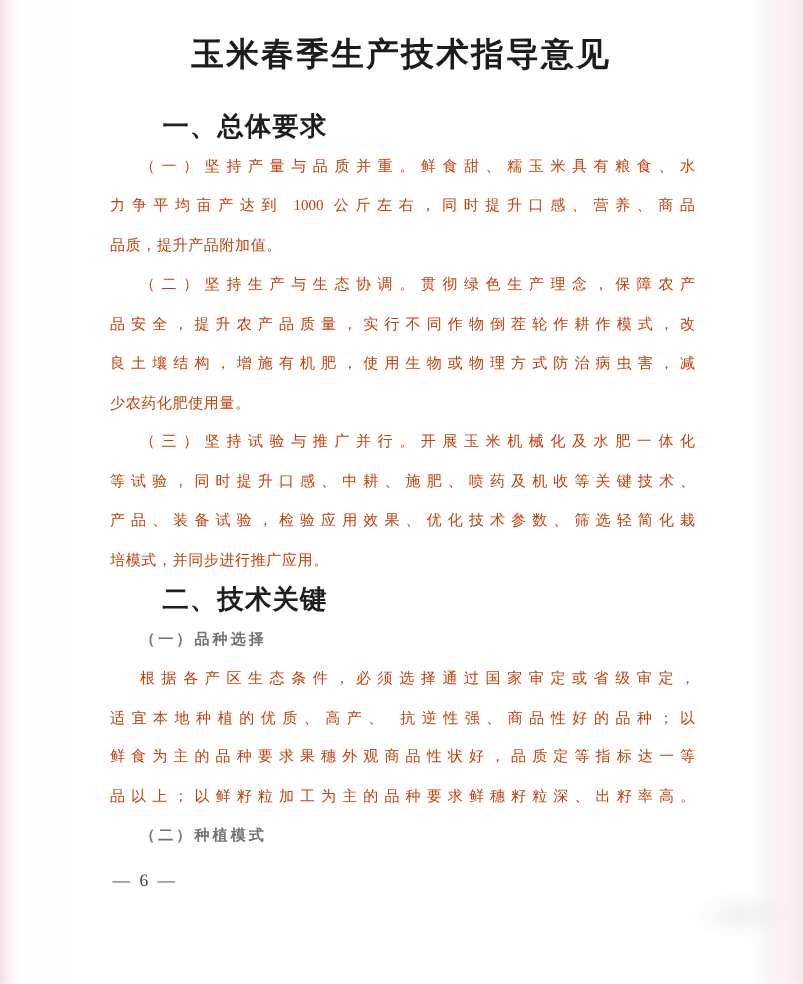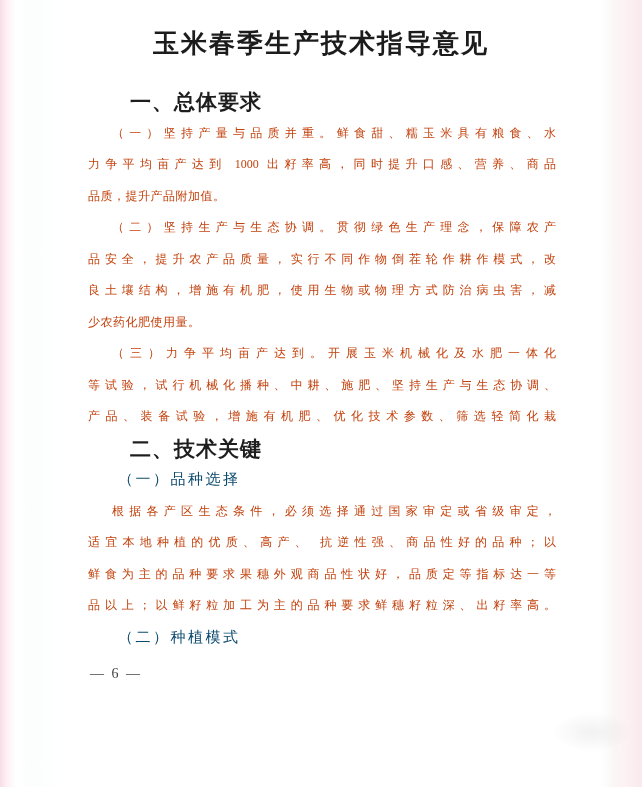--- a/index.html
+++ b/index.html
@@ -51,24 +51,25 @@
   }
   .heading {
     font-family: "Liberation Sans", "DejaVu Sans", sans-serif;
     font-weight: bold;
     font-size: 21px;
     color: #1e1e1e;
     letter-spacing: 1px;
     text-indent: 2em;
   }
   .subheading {
-    font-size: 15px;
-    color: #0c4a6e;
+    font-size: 12px;
+    color: #737373;
     letter-spacing: 2.5px;
     text-indent: 2em;
+    font-weight: bold;
   }
   .line { letter-spacing: 0.5px; }
   .indent { text-indent: 2em; }
   .just {
     text-align: justify;
     text-align-last: justify;
     text-justify: inter-character;
     letter-spacing: 0;
   }
   .pagenum {
@@ -84,31 +85,32 @@
 
 <div class="page">
 
   <h1 class="title">玉米春季生产技术指导意见</h1>
 
   <div class="body">
 
     <div class="row heading">一、总体要求</div>
 
     <div class="row line indent just">（一）坚持产量与品质并重。鲜食甜、糯玉米具有粮食、水</div>
-    <div class="row line just">力争平均亩产达到 1000 出籽率高，同时提升口感、营养、商品</div>
+    <div class="row line just">力争平均亩产达到 1000 公斤左右，同时提升口感、营养、商品</div>
     <div class="row line">品质，提升产品附加值。</div>
 
     <div class="row line indent just">（二）坚持生产与生态协调。贯彻绿色生产理念，保障农产</div>
     <div class="row line just">品安全，提升农产品质量，实行不同作物倒茬轮作耕作模式，改</div>
     <div class="row line just">良土壤结构，增施有机肥，使用生物或物理方式防治病虫害，减</div>
     <div class="row line">少农药化肥使用量。</div>
 
-    <div class="row line indent just">（三）力争平均亩产达到。开展玉米机械化及水肥一体化</div>
-    <div class="row line just">等试验，试行机械化播种、中耕、施肥、坚持生产与生态协调、</div>
-    <div class="row line just">产品、装备试验，增施有机肥、优化技术参数、筛选轻简化栽</div>
+    <div class="row line indent just">（三）坚持试验与推广并行。开展玉米机械化及水肥一体化</div>
+    <div class="row line just">等试验，同时提升口感、中耕、施肥、喷药及机收等关键技术、</div>
+    <div class="row line just">产品、装备试验，检验应用效果、优化技术参数、筛选轻简化栽</div>
+    <div class="row line">培模式，并同步进行推广应用。</div>
 
     <div class="row heading">二、技术关键</div>
 
     <div class="row subheading">（一）品种选择</div>
 
     <div class="row line indent just">根据各产区生态条件，必须选择通过国家审定或省级审定，</div>
     <div class="row line just">适宜本地种植的优质、高产、 抗逆性强、商品性好的品种；以</div>
     <div class="row line just">鲜食为主的品种要求果穗外观商品性状好，品质定等指标达一等</div>
     <div class="row line just">品以上；以鲜籽粒加工为主的品种要求鲜穗籽粒深、出籽率高。</div>
 

